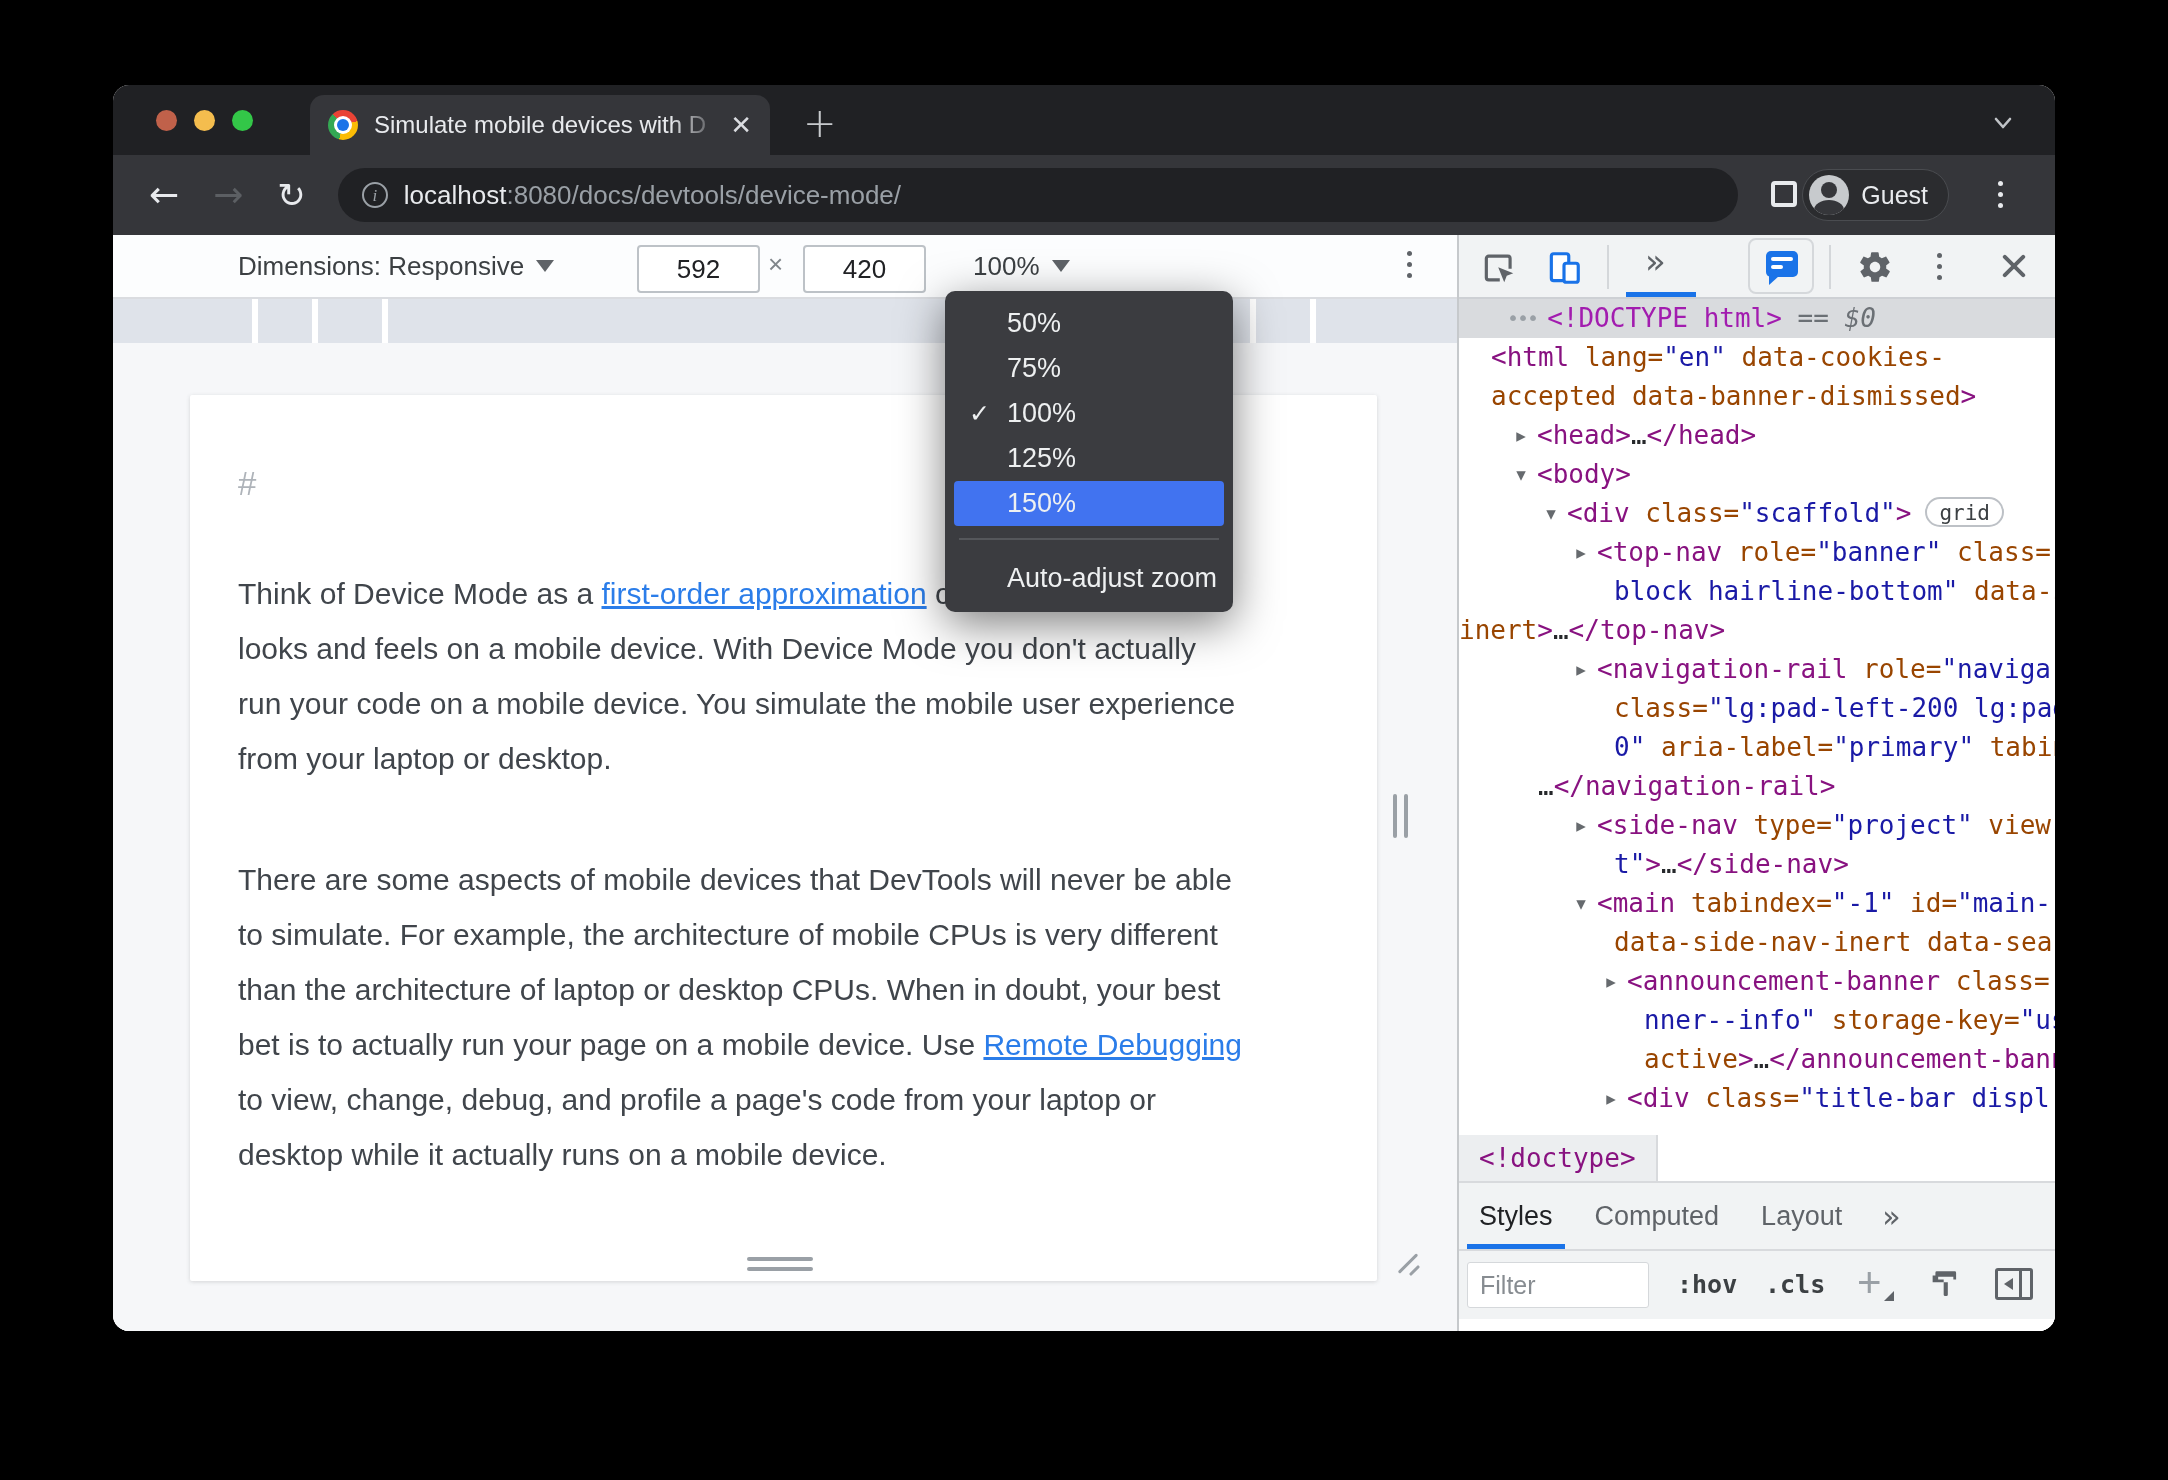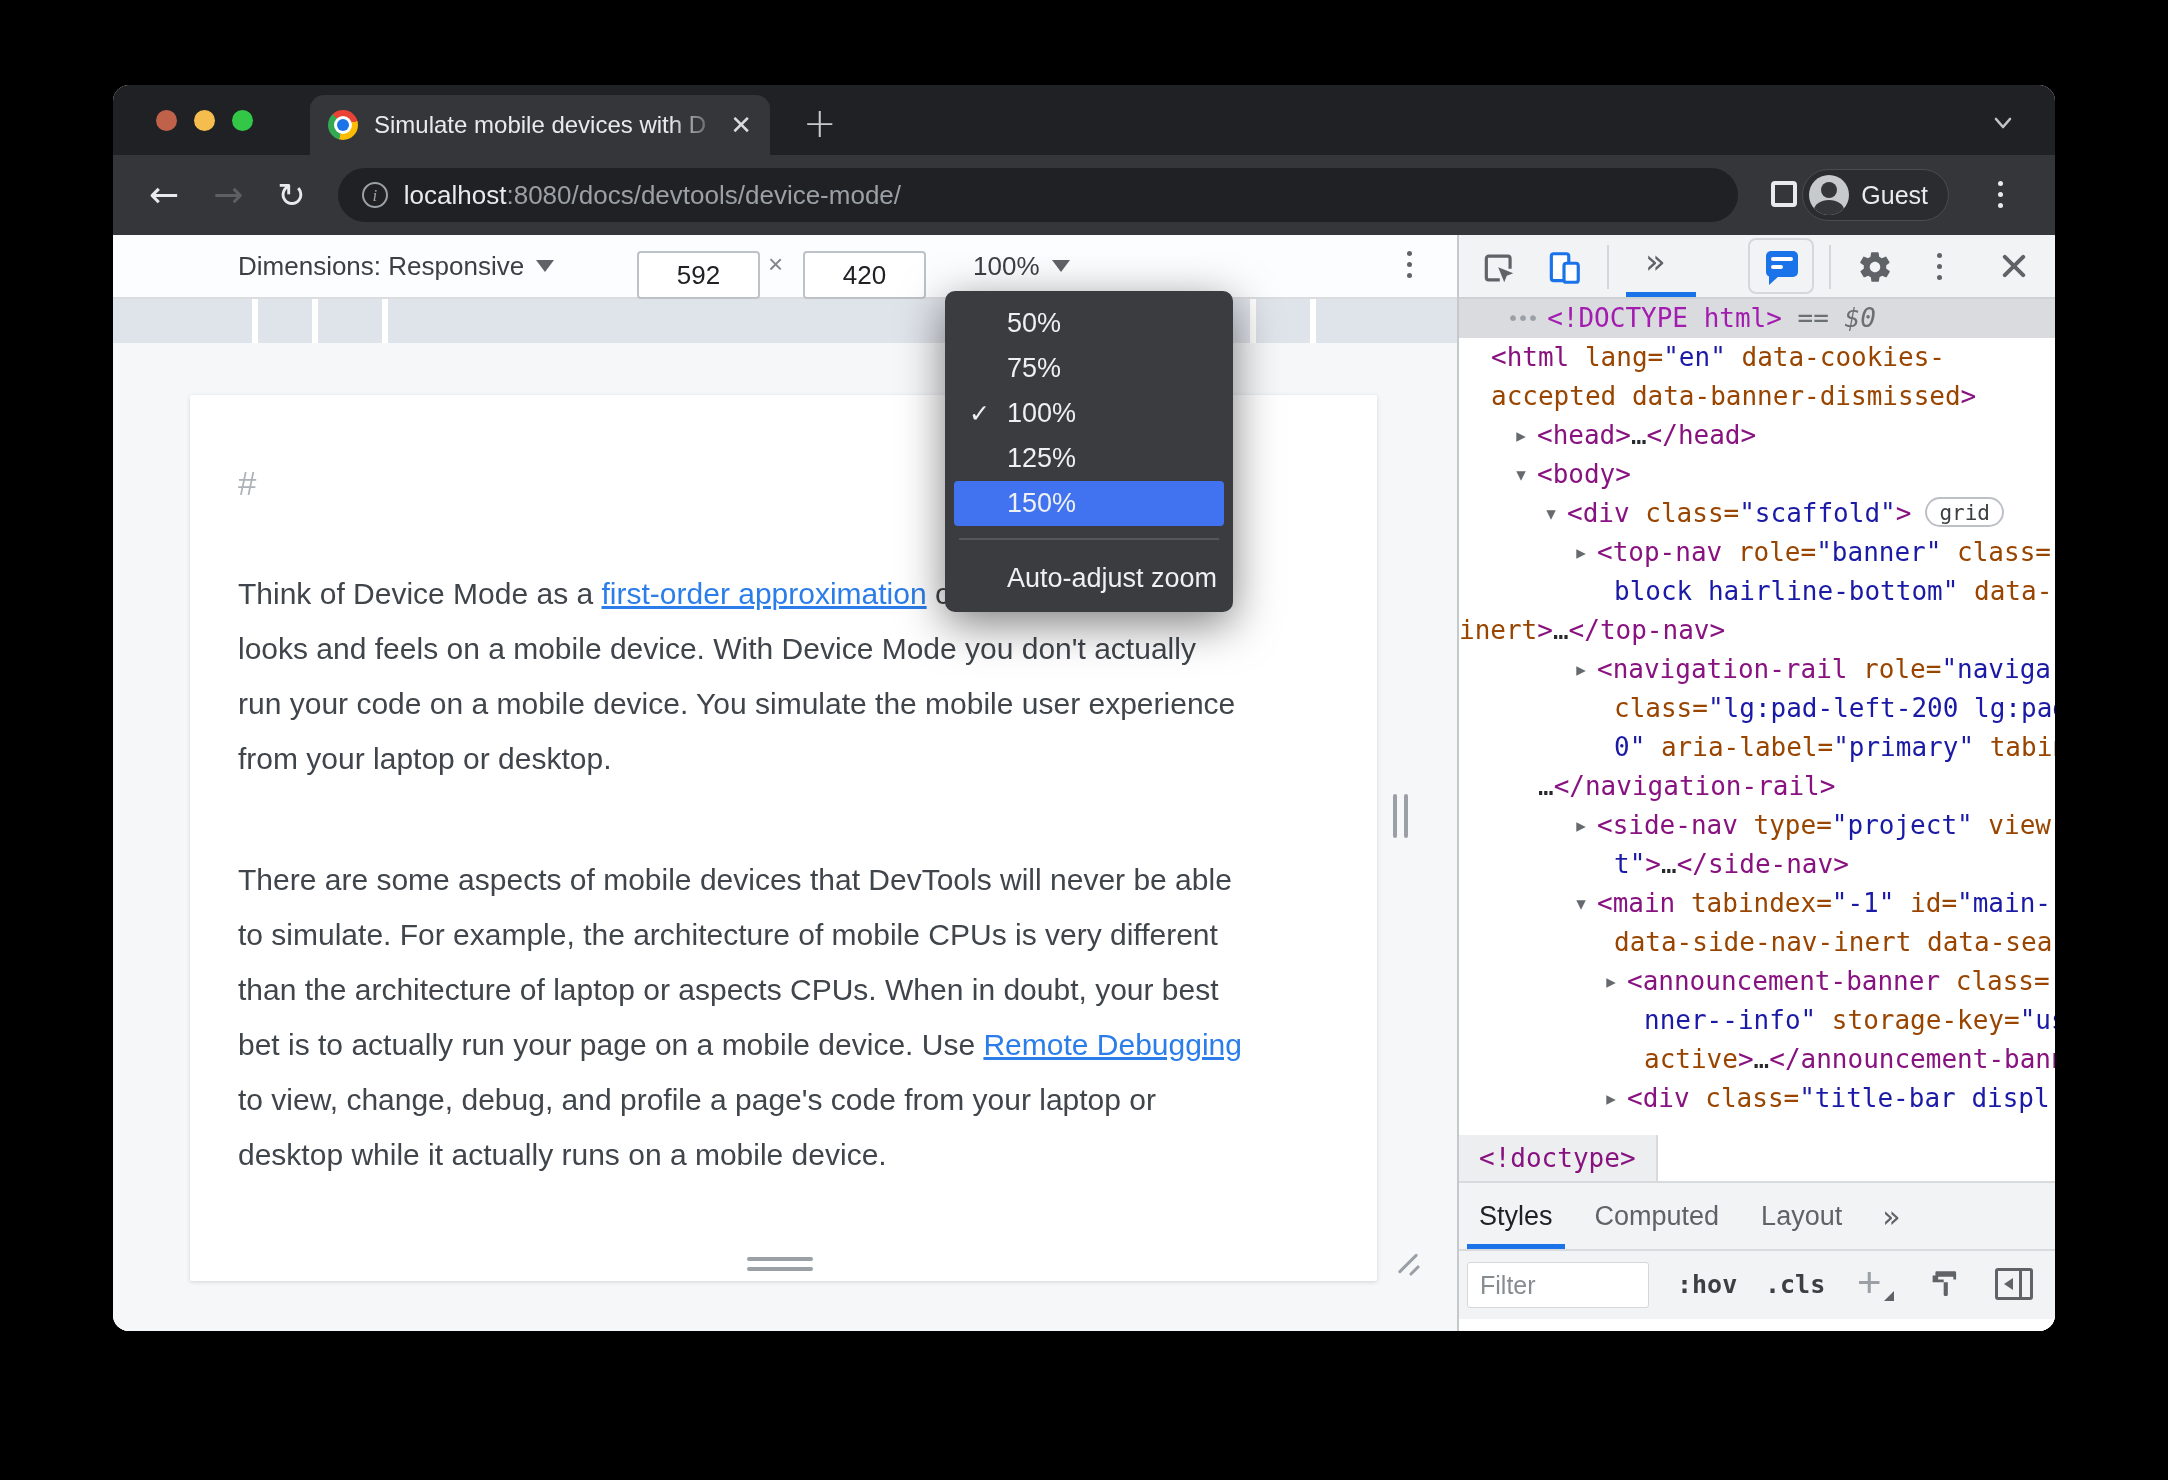--- a/index.html
+++ b/index.html
@@ -67,21 +67,21 @@
   .content{display:flex;height:1096px;}
   .leftpane{width:1344px;display:flex;flex-direction:column;background:#f6f7f9;}
   .vdivider{width:2px;background:#c6c9cc;}
   
   .devbar{position:relative;height:64px;background:#fcfdfe;border-bottom:2px solid #dadce0;
     flex:0 0 auto;}
   .devbar .dim{position:absolute;left:125px;top:0;height:62px;display:flex;align-items:center;
     font-size:26px;color:#3c4043;}
   .caret{display:inline-block;margin-left:12px;width:0;height:0;border-left:9px solid transparent;
     border-right:9px solid transparent;border-top:12px solid #5f6368;}
-  .dim-input{position:absolute;top:16px;width:123px;height:48px;border:2px solid #bdc2c7;
+  .dim-input{position:absolute;top:10px;width:123px;height:48px;border:2px solid #bdc2c7;
     border-radius:4px;background:#fff;text-align:center;font-size:26px;color:#202124;
     font-family:"Liberation Sans",sans-serif;}
   .in-w{left:524px;} .in-h{left:690px;}
   .dim-x{position:absolute;left:655px;top:14px;font-size:26px;color:#80868b;}
   .zoombtn{position:absolute;left:860px;top:0;height:62px;display:flex;align-items:center;
     font-size:26px;color:#3c4043;}
   .devbar-dots{position:absolute;left:1294px;top:16px;}
   .devbar-dots i{background:#5f6368;}
   
   .ruler{position:relative;height:44px;background:#dfe3ea;flex:0 0 auto;}
@@ -268,21 +268,21 @@
           <div>
               <div class="para">
                 <div class="pline"><span>Think of Device Mode as a </span><a>first-order approximation</a><span> of how your page</span></div>
                 <div class="pline"><span>looks and feels on a mobile device. With Device Mode you don't actually</span></div>
                 <div class="pline"><span>run your code on a mobile device. You simulate the mobile user experience</span></div>
                 <div class="pline"><span>from your laptop or desktop.</span></div>
               </div>
               <div class="para">
                 <div class="pline"><span>There are some aspects of mobile devices that DevTools will never be able</span></div>
                 <div class="pline"><span>to simulate. For example, the architecture of mobile CPUs is very different</span></div>
-                <div class="pline"><span>than the architecture of laptop or aspects CPUs. When in doubt, your best</span></div>
+                <div class="pline"><span>than the architecture of laptop or desktop CPUs. When in doubt, your best</span></div>
                 <div class="pline"><span>bet is to actually run your page on a mobile device. Use </span><a>Remote Debugging</a></div>
                 <div class="pline"><span>to view, change, debug, and profile a page's code from your laptop or</span></div>
                 <div class="pline"><span>desktop while it actually runs on a mobile device.</span></div>
               </div>
             </div>
         </div>
         <span class="handle-r">
             <i></i>
             <i></i>
           </span>

